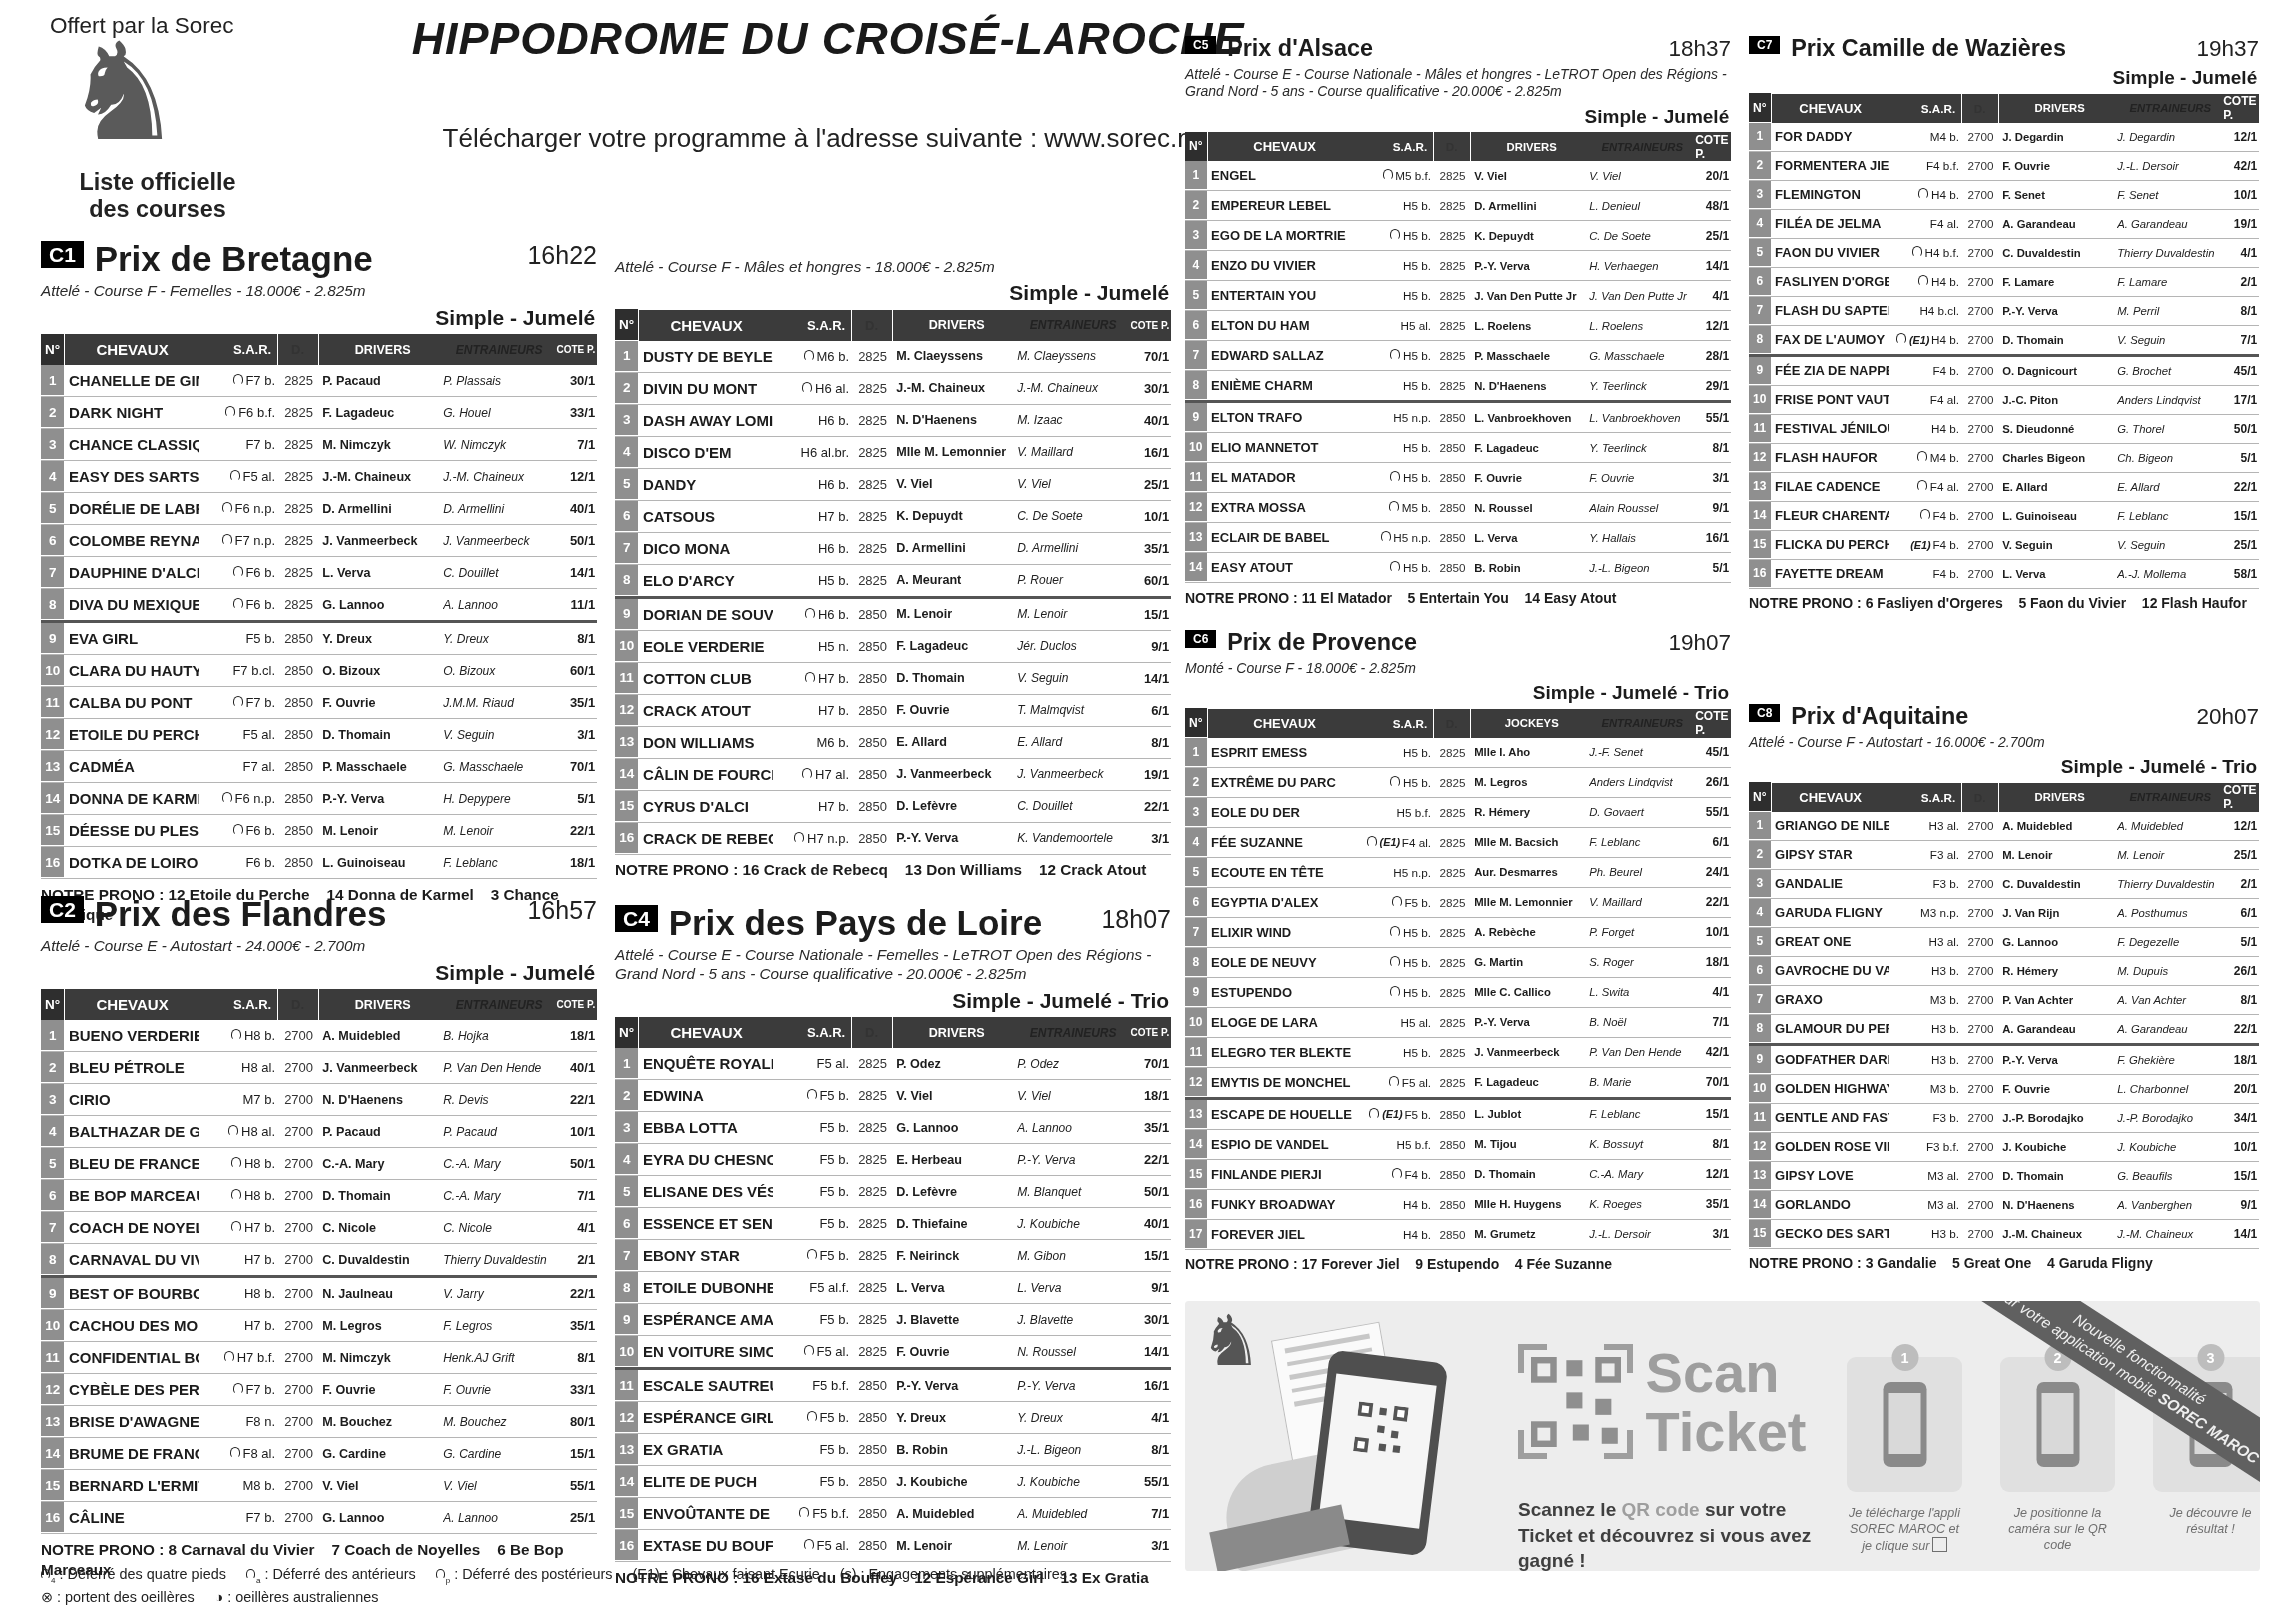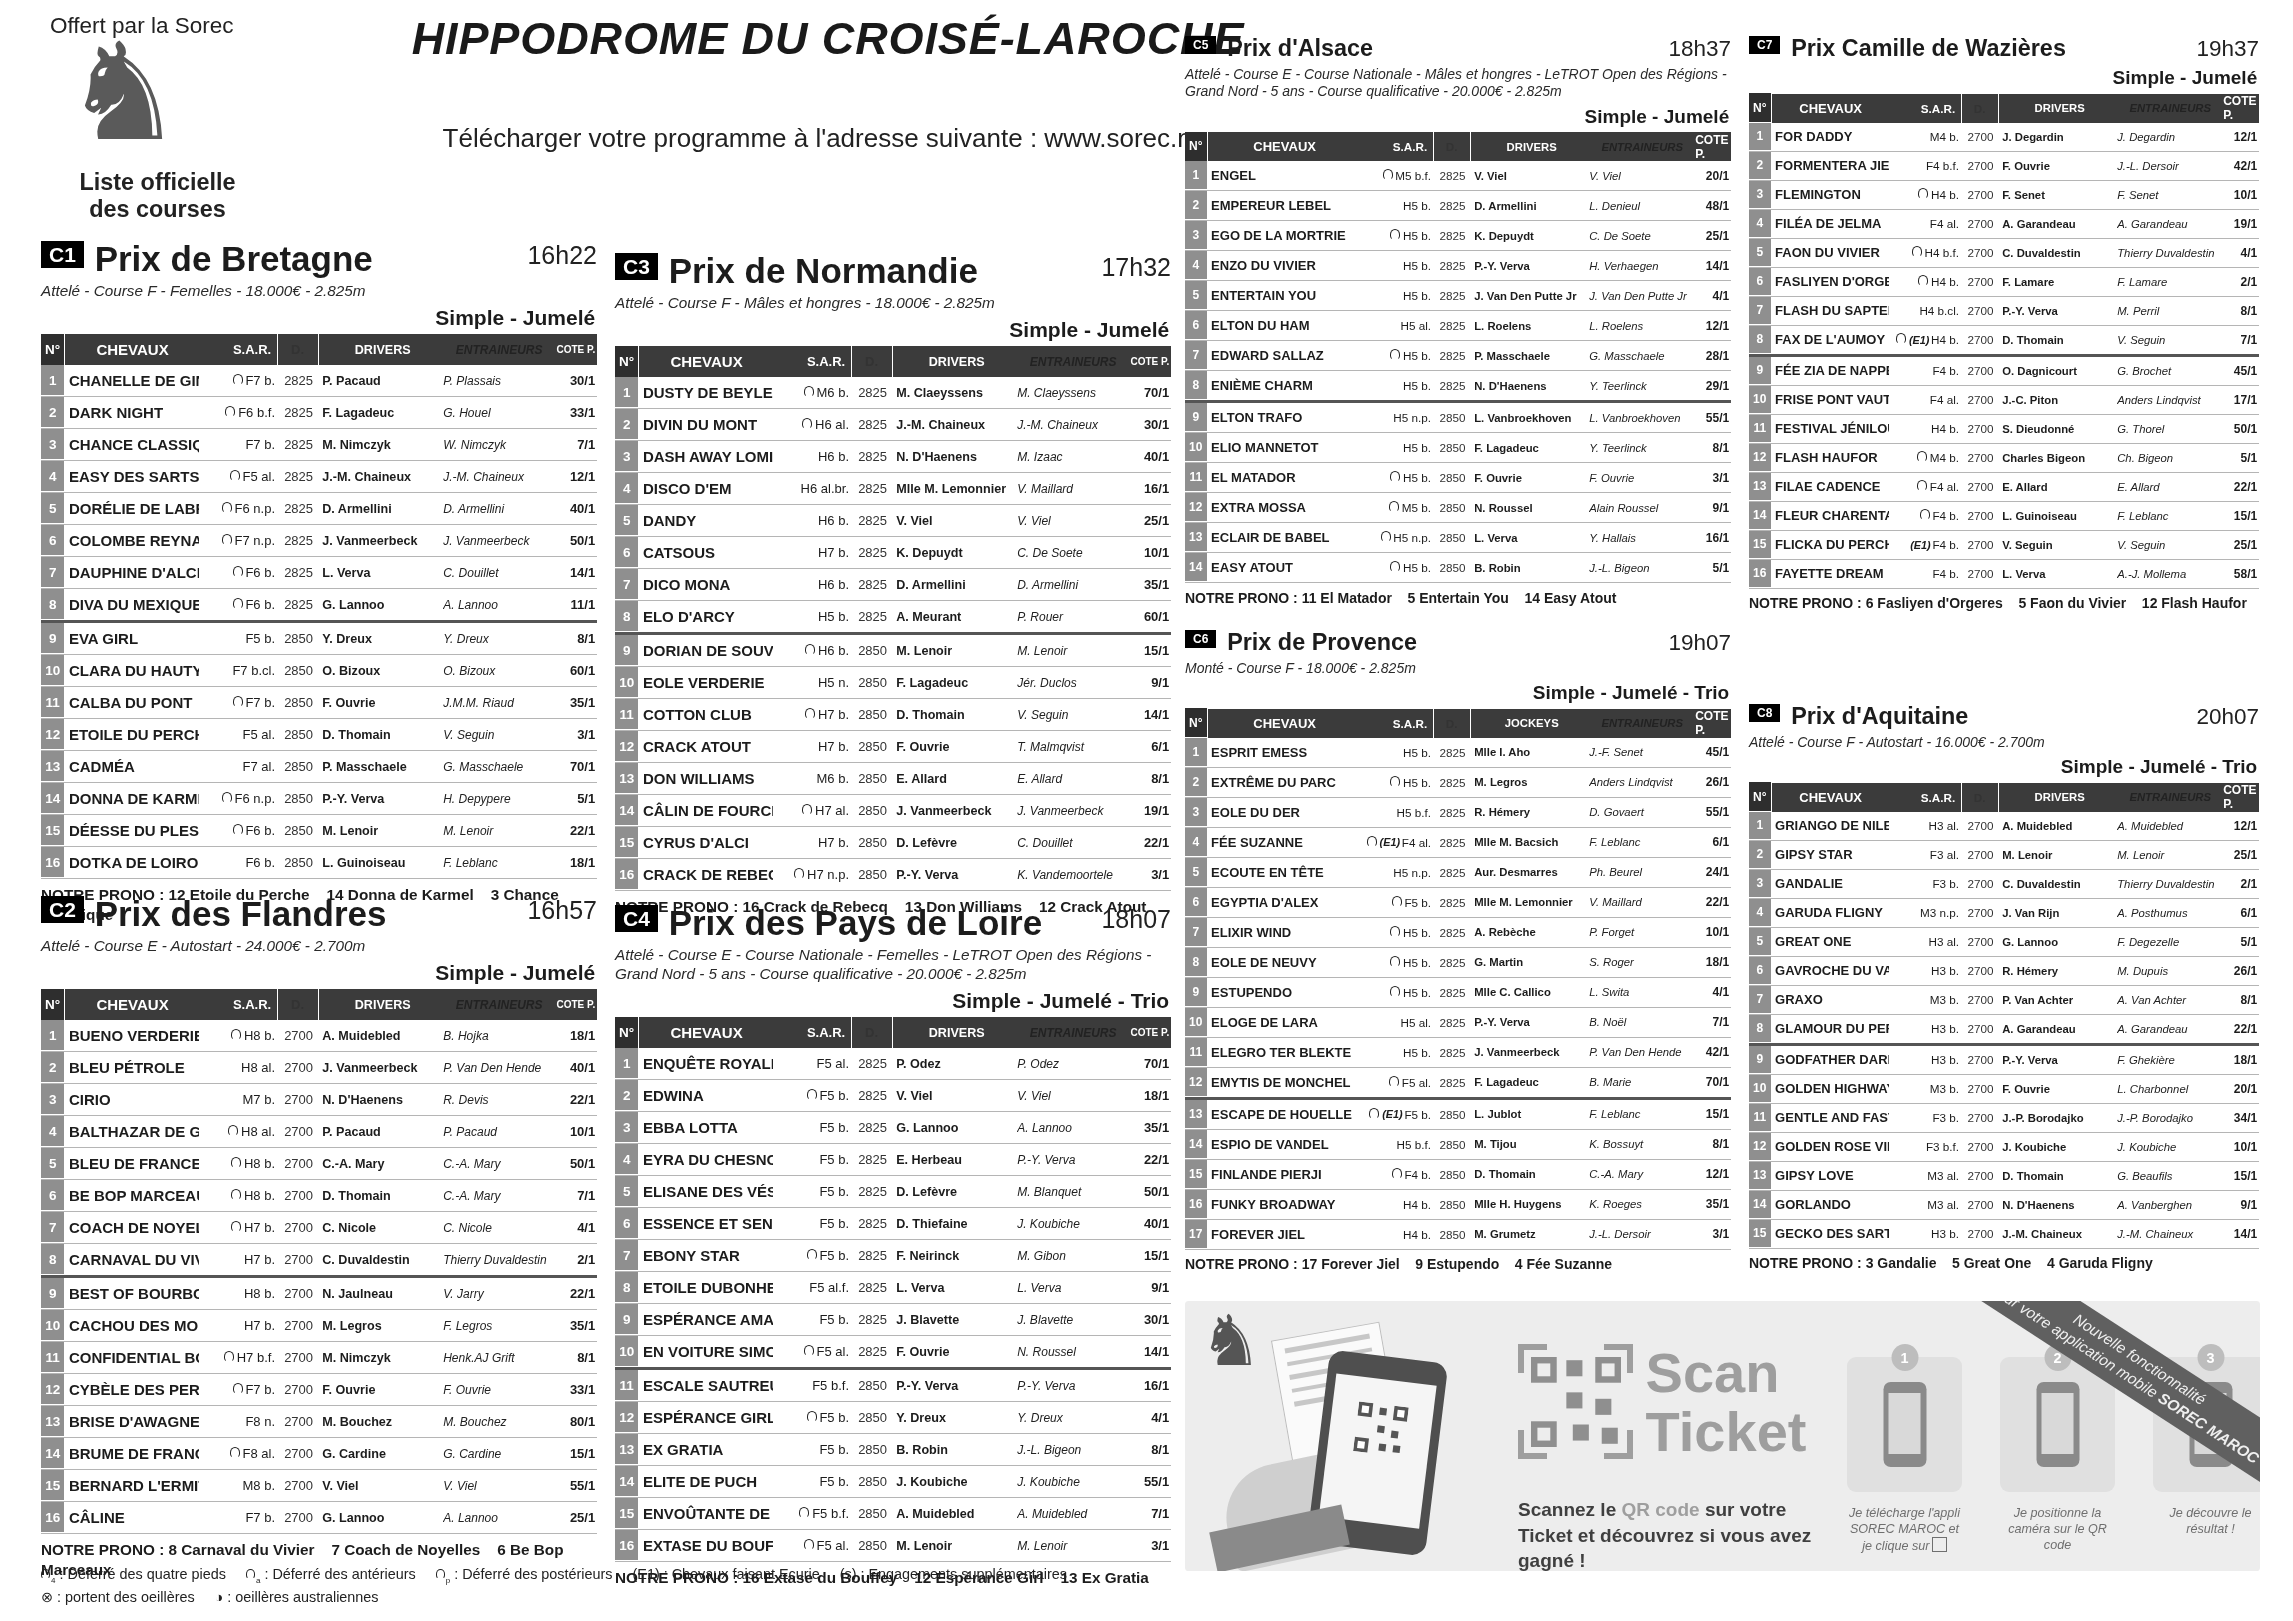--- a/index.html
+++ b/index.html
@@ -434,25 +434,20 @@
         <div class="cell name">CÂLINE</div>
         <div class="cell sar">F7 b.</div>
         <div class="cell d">2700</div>
         <div class="cell rider">G. Lannoo</div>
         <div class="cell trainer">A. Lannoo</div>
         <div class="cell odds">25/1</div>
       </div>
       <div class="prono">NOTRE PRONO : 8 Carnaval du Vivier    7 Coach de Noyelles    6 Be Bop Marceaux</div>
     </section>
     <section class="race" style="left: 615px; top: 253px; width: 556px;">
-      <div class="race-head">
-        <span class="badge">C3</span>
-        <span class="race-name">Prix de Normandie</span>
-        <span class="race-time">17h32</span>
-      </div>
       <div class="race-cond">Attelé - Course F - Mâles et hongres - 18.000€ - 2.825m</div>
       <div class="race-bets">Simple - Jumelé</div>
       <div class="thead">
         <div class="cell num">N°</div>
         <div class="cell name">CHEVAUX</div>
         <div class="cell sar">S.A.R.</div>
         <div class="cell d">D.</div>
         <div class="cell rider">DRIVERS</div>
         <div class="cell trainer">ENTRAINEURS</div>
         <div class="cell odds">COTE P.</div>

